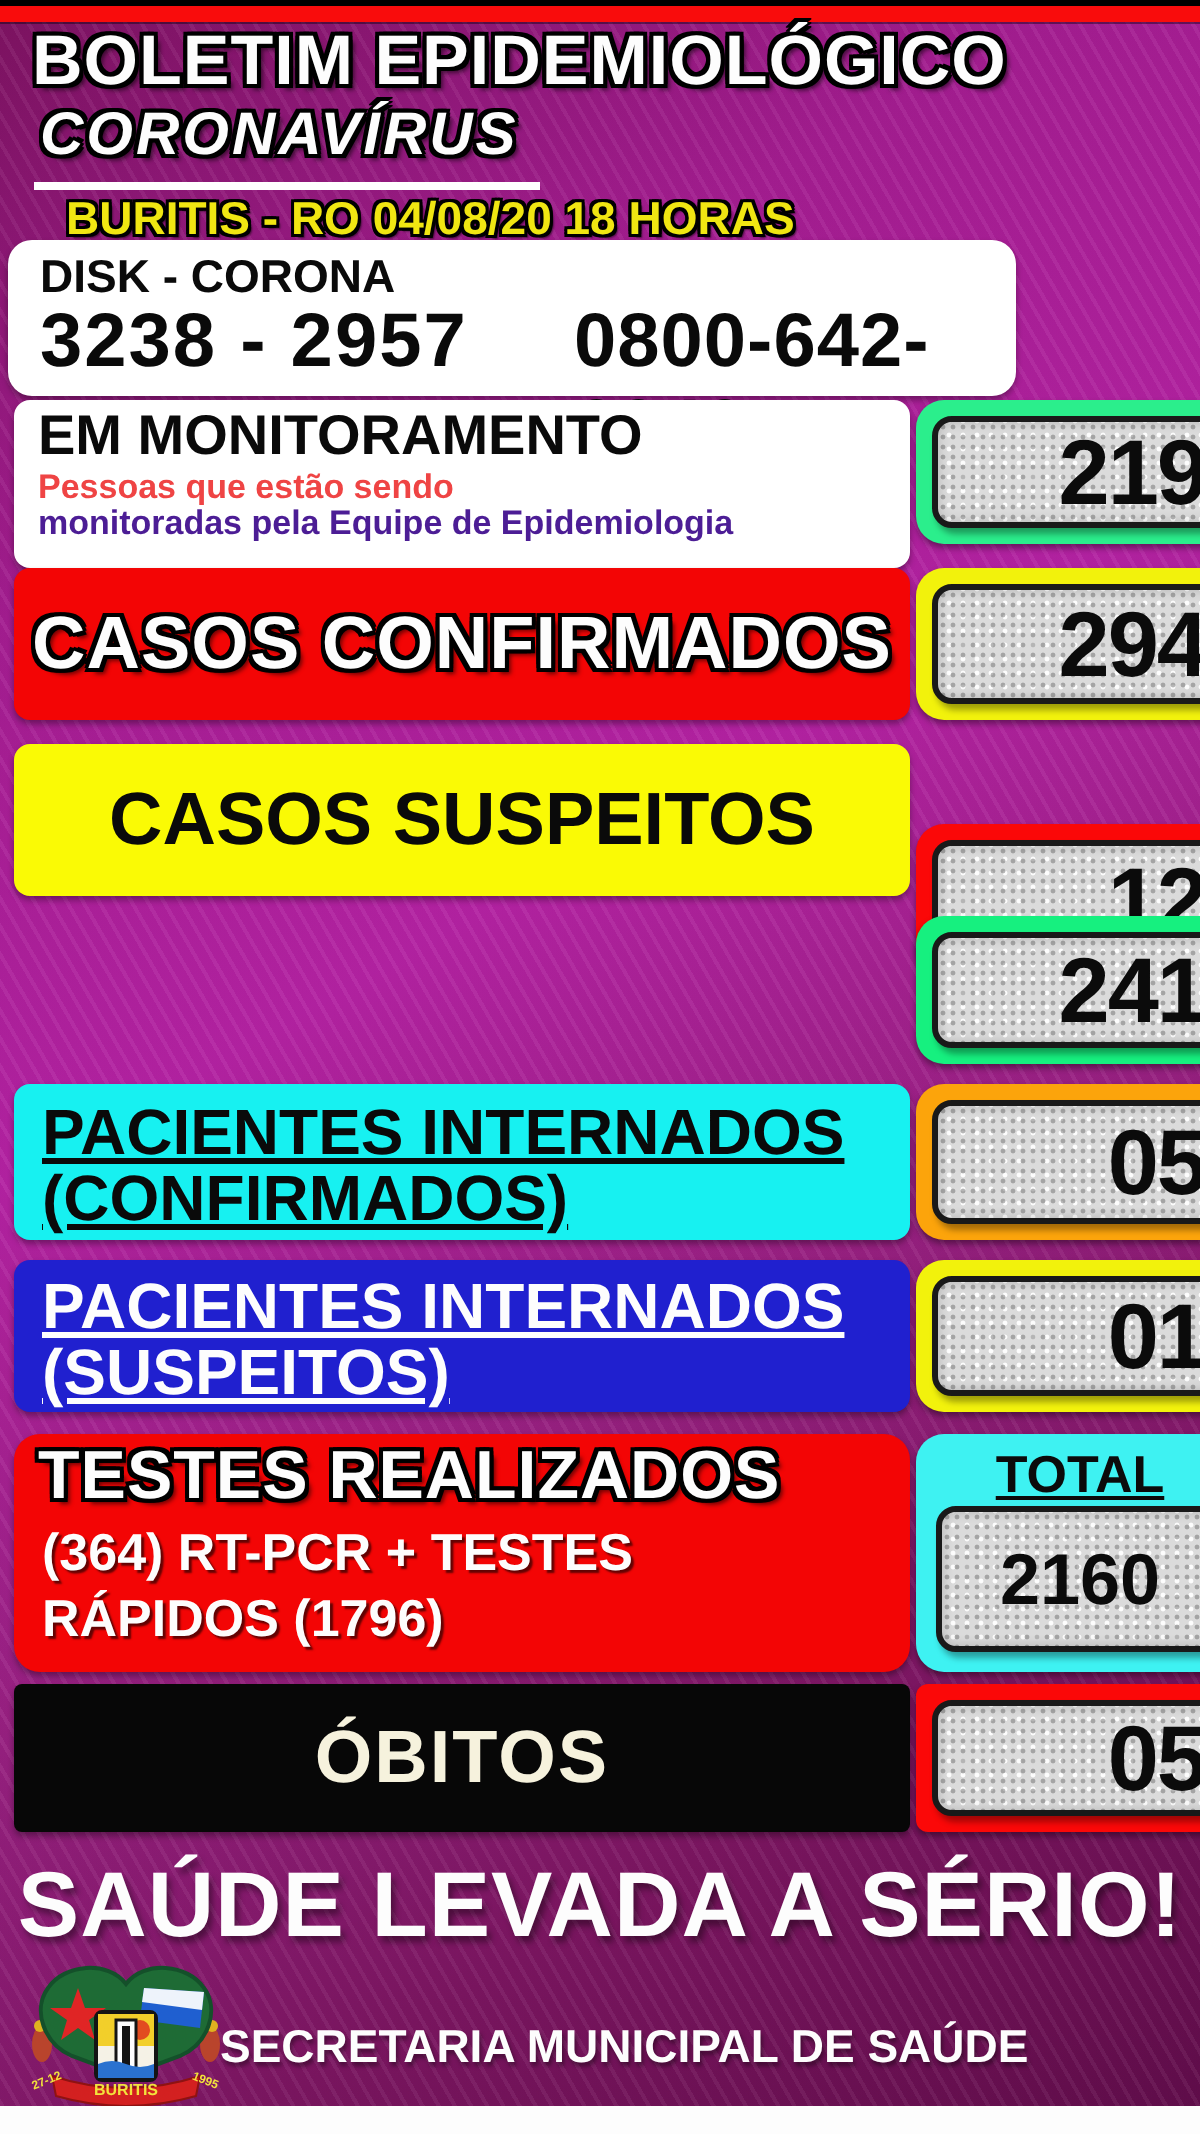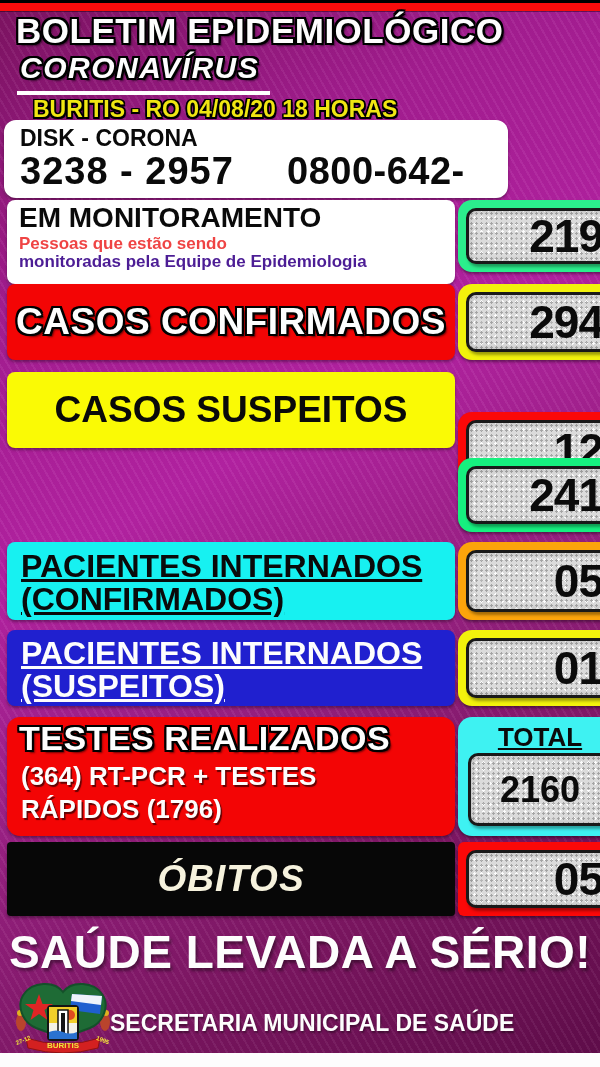--- a/index.html
+++ b/index.html
@@ -147,21 +147,21 @@
     <div class="abs" id="tests-sub1">(364) RT-PCR + TESTES</div>
     <div class="abs" id="tests-sub2">RÁPIDOS (1796)</div>
   </div>
   <div class="abs row-badge" id="row-tests-badge" style="background-color: rgb(62, 242, 242);">
     <div id="total-label">TOTAL</div>
     <div id="total-plate-wrap">
       <div class="num-plate" id="total-plate">2160</div>
     </div>
   </div>
 
-  <div class="abs row-label centered-label heavy" id="row-deaths-box" style="background-color: rgb(7, 7, 7); font-style: italic;">ÓBITOS</div>
+  <div class="abs row-label centered-label heavy" id="row-deaths-box" style="background-color: rgb(7, 7, 7);">ÓBITOS</div>
   <div class="abs row-badge" id="row-deaths-badge" style="background-color: rgb(251, 8, 8);">
     <div class="num-plate num-44">05</div>
   </div>
 
   <div class="abs" id="slogan">SAÚDE LEVADA A SÉRIO!</div>
 
   <svg class="abs" id="logo" viewBox="0 0 102 76">
     <ellipse cx="9" cy="42" rx="5" ry="9" fill="#b9442c"></ellipse>
     <ellipse cx="93" cy="42" rx="5" ry="9" fill="#b9442c"></ellipse>
     <circle cx="8" cy="33" r="3" fill="#e0b21f"></circle>

